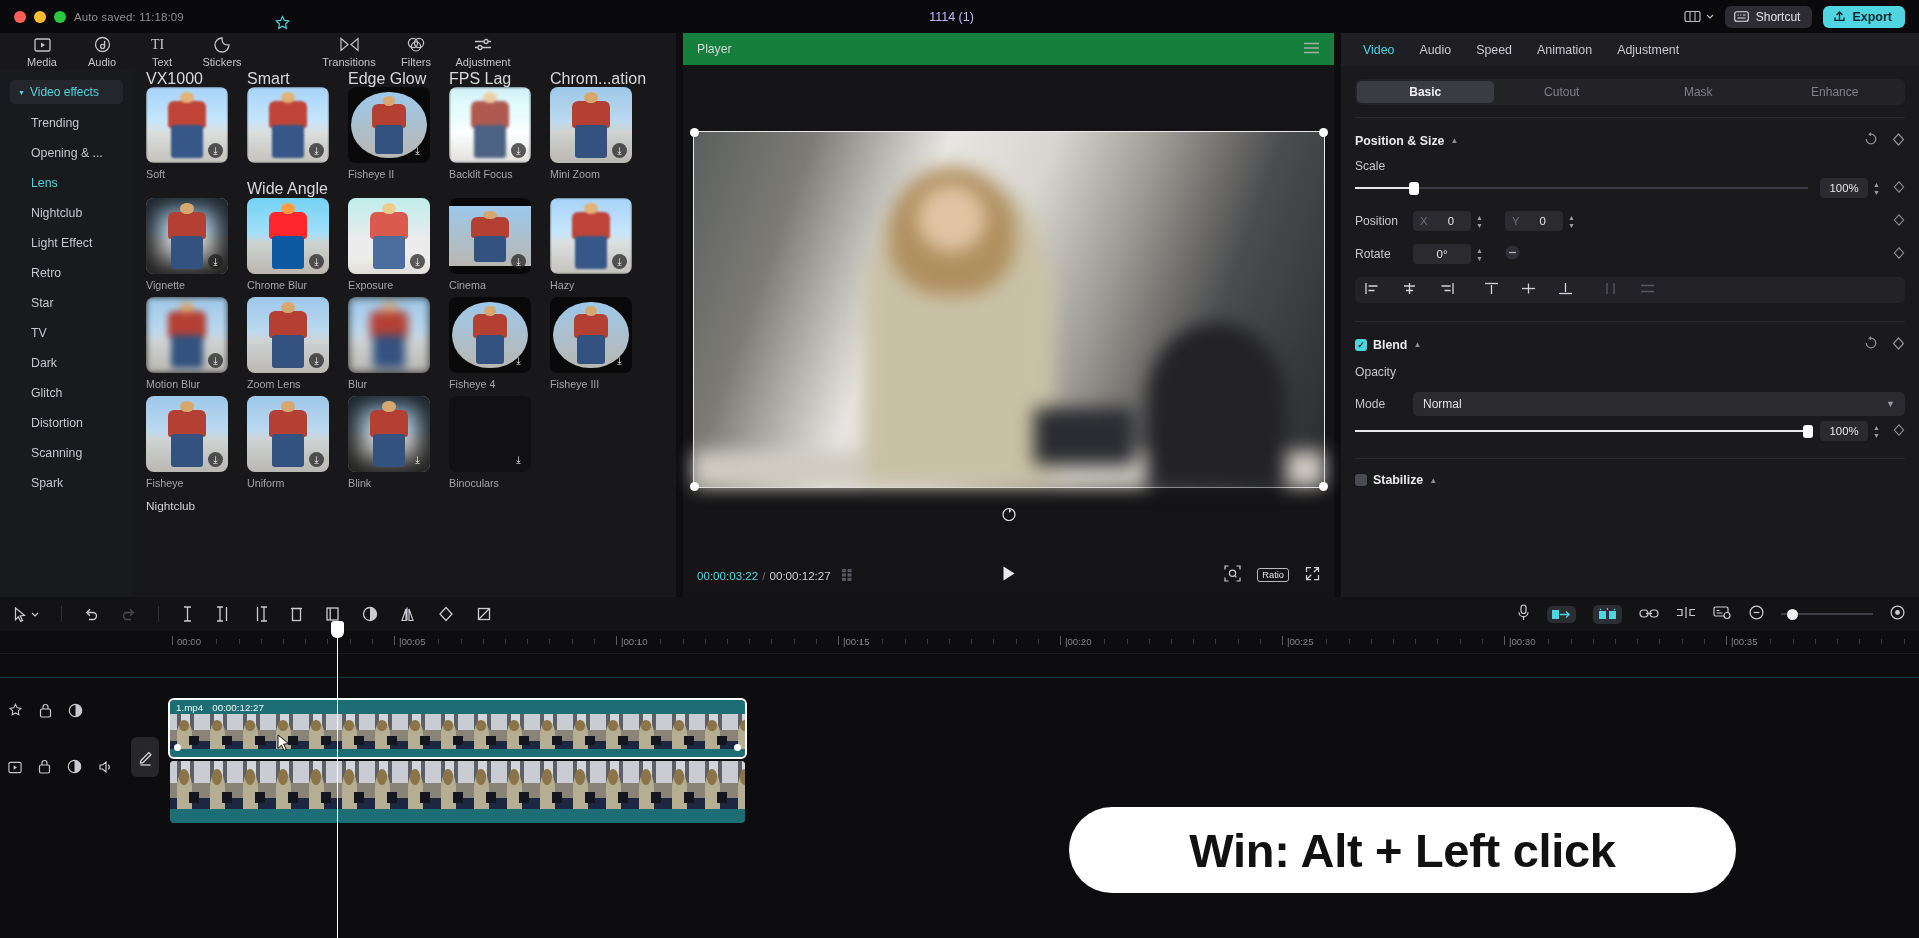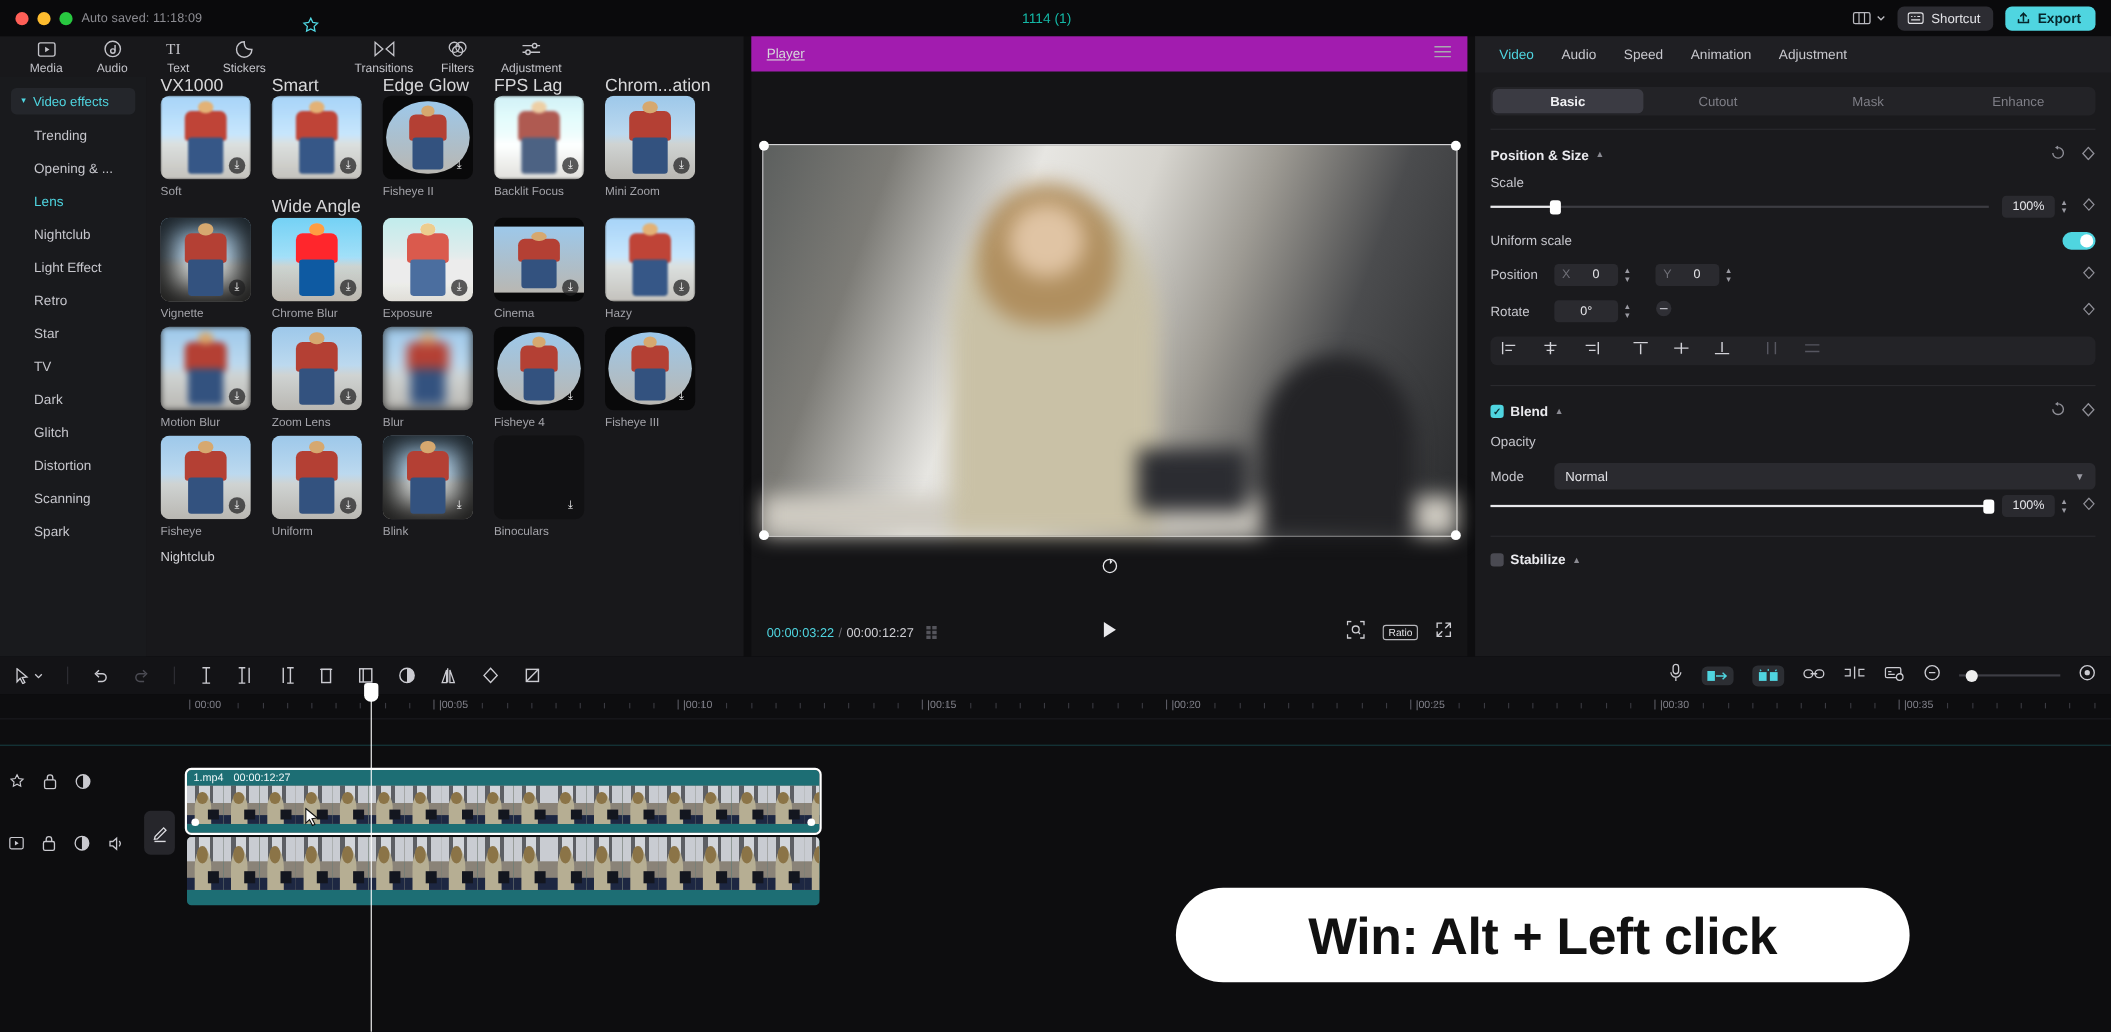--- a/index.html
+++ b/index.html
@@ -19,21 +19,21 @@
     background: #0a0a0c; display: flex; align-items: center;
   }
   .traffic { display: flex; gap: 8px; margin-left: 14px; }
   .dot { width: 12px; height: 12px; border-radius: 50%; }
   .dot.red { background: #ff5f57; }
   .dot.yellow { background: #febc2e; }
   .dot.green { background: #28c840; }
   .autosave { margin-left: 8px; font-size: 11.5px; color: #8c8c92; letter-spacing: .1px; }
   .doc-title {
     position: absolute; left: 0; right: 16px; text-align: center;
-    font-size: 12.5px; color: #14b8a6; pointer-events: none;
+    font-size: 12.5px; color: #c4b5fd; pointer-events: none;
   }
   .tb-right {
     margin-left: auto; display: flex; align-items: center; gap: 11px; margin-right: 14px;
   }
   .layout-btn { display: flex; align-items: center; gap: 5px; color: #b9b9bf; }
   .btn-shortcut {
     display: flex; align-items: center; gap: 7px;
     background: #2c2c32; border-radius: 6px; padding: 4px 12px 4px 9px;
     font-size: 12px; color: #e2e2e6;
   }
@@ -117,22 +117,21 @@
   .thumb.blank { background:#111113; }
   .sectionlabel { width: 100%; font-size: 11.8px; color: #d2d2d6; padding: 4px 0 6px 0; }
 
   
   .player {
     position: absolute; top: 33px; left: 683px; width: 651px; height: 564px;
     background: #141416;
   }
   .player-head {
     height: 32px; display: flex; align-items: center; padding: 0 14px;
-    background: #a21caf;
-    text-decoration: underline;
+    background: #15803d;
   }
   .player-head .t { font-size: 12.2px; color: #d6d6da; }
   .player-head .burger { margin-left: auto; color: #a9a9af; }
   .stage {
     position: absolute; top: 32px; left: 0; right: 0; bottom: 44px;
     display: flex; align-items: center; justify-content: center;
   }
   .video {
     position: relative; width: 630px; height: 355px;
     background: linear-gradient(110deg,#5c5f5e 0%,#7c7b76 16%,#e7e6e2 34%,#d7d5cf 48%,#9d9a93 62%,#4b4c4e 78%,#2a2b2d 100%);
@@ -722,26 +721,20 @@
           <span>▲</span>
           <span>▼</span>
         </div>
       <span class="kf">
         <svg width="12" height="12" viewBox="0 0 13 13">
             <path d="M6.5 1l5 5.5-5 5.5-5-5.5z" stroke="#8f8f97" stroke-width="1.2" fill="none"></path>
           </svg>
       </span>
     </div>
 
-    <div class="row">
-      <span class="lab" style="width:auto;">Uniform scale</span>
-      <div style="margin-left:auto;display:flex;align-items:center;">
-        <div class="toggle"></div>
-      </div>
-    </div>
 
     <div class="row">
       <span class="lab">Position</span>
       <div class="xy">
         <div class="xyfield">
           <span class="ax">X</span>
           <span class="vl">0</span>
         </div>
         <div class="stepper">
             <span>▲</span>

